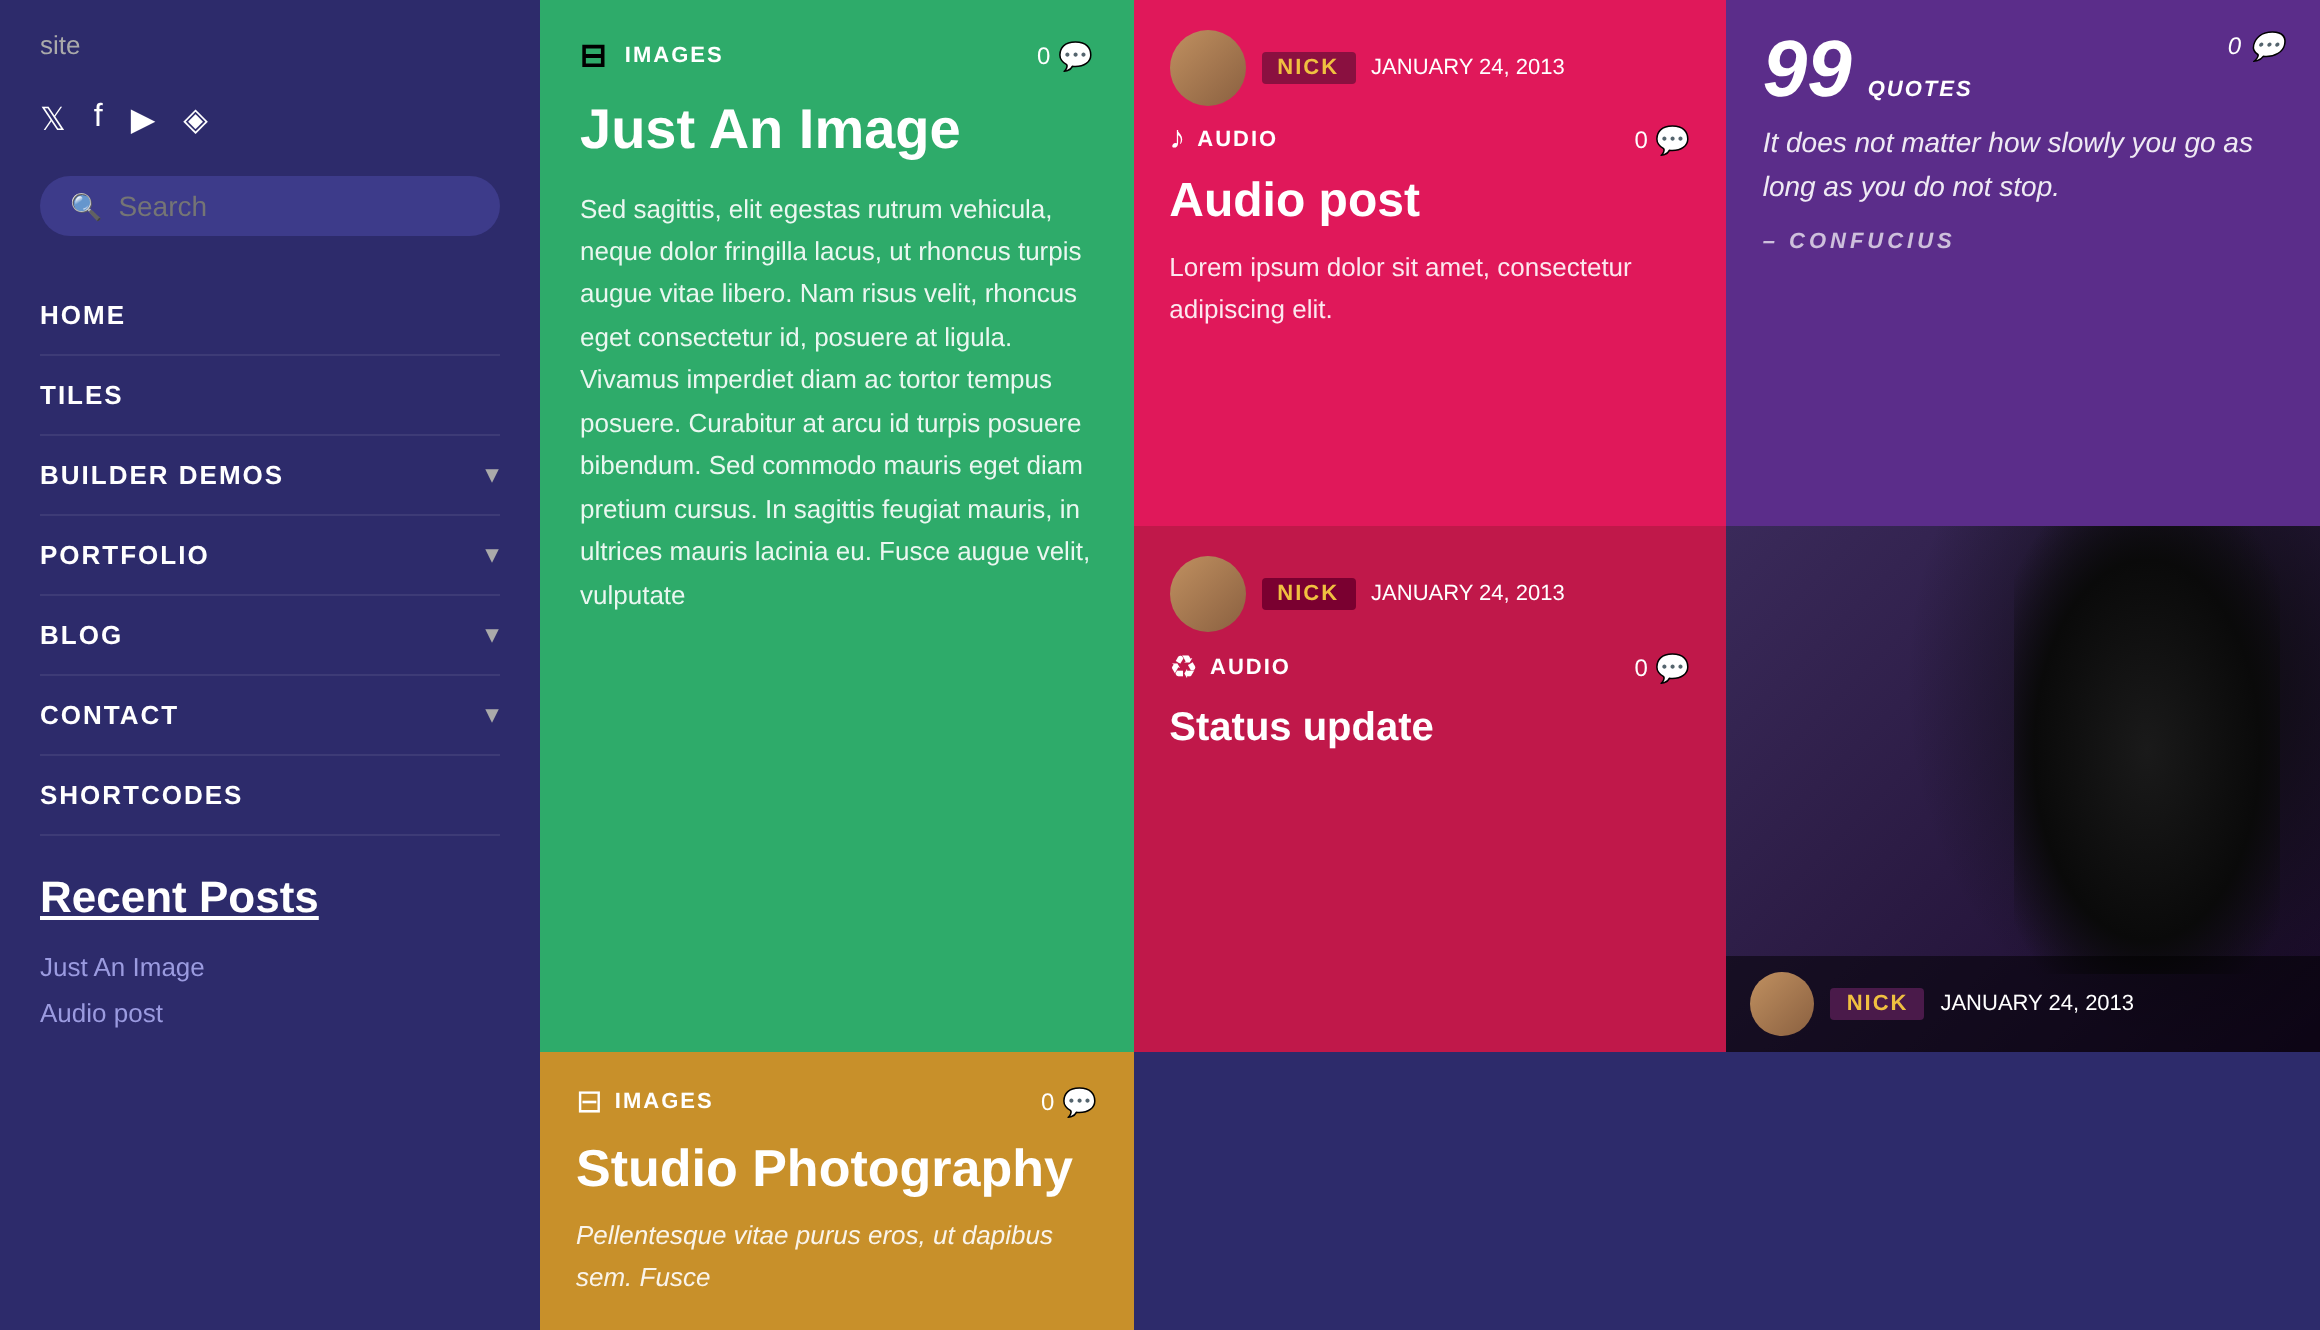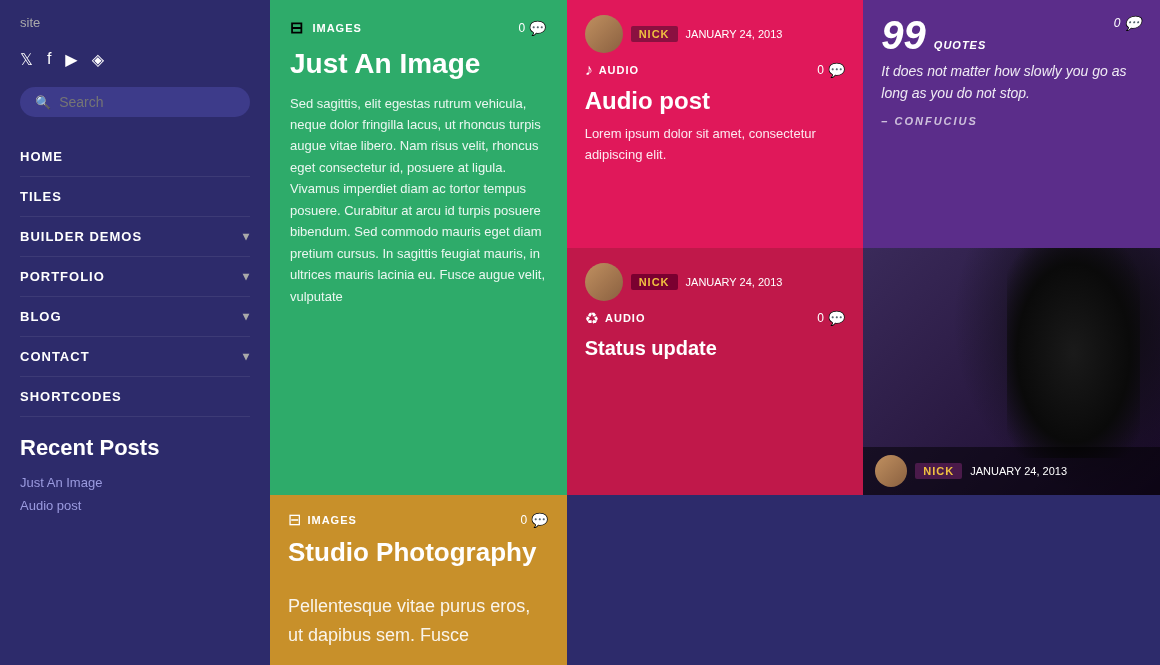--- a/index.html
+++ b/index.html
@@ -63,20 +63,21 @@
       cursor: pointer;
     }
     .nav-chevron { font-size: 12px; color: #aaa; }
 
     .recent-posts-section { margin-top: 18px; }
     .recent-posts-title {
       font-size: 22px;
       font-weight: bold;
       color: white;
       margin-bottom: 14px;
+      text-decoration: underline;
     }
     .recent-post-link {
       color: #9b9be0;
       font-size: 13px;
       margin-bottom: 8px;
       cursor: pointer;
       display: block;
     }
 
     
@@ -338,18 +339,18 @@
       <div style="display:flex; justify-content:space-between; align-items:center; margin-bottom:8px;">
         <div style="display:flex; align-items:center; gap:6px;">
           <span style="font-size:16px; color:white;">⊟</span>
           <span style="color:white; font-size:11px; letter-spacing:1px; font-weight:bold;">IMAGES</span>
         </div>
         <div style="display:flex; align-items:center; gap:4px;">
           <span style="color:white; font-size:12px;">0</span>
           <span style="font-size:14px; color:white;">💬</span>
         </div>
       </div>
-      <h2 style="font-size:26px; font-weight:bold; color:white; margin-bottom:24px; line-height:1.2;">Studio Photography</h2>
-      <p style="font-size:18px; color:rgba(255,255,255,0.9); line-height:1.6;">Pellentesque vitae purus eros, ut dapibus sem. Fusce</p>
+      <h2 style="font-size:26px; font-weight:bold; color:white; margin-bottom:8px; line-height:1.2;">Studio Photography</h2>
+      <p style="font-size:13px; color:rgba(255,255,255,0.9); line-height:1.6;font-style:italic;">Pellentesque vitae purus eros, ut dapibus sem. Fusce</p>
     </div>
 
   </div>
 </div>
 
 </body></html>

